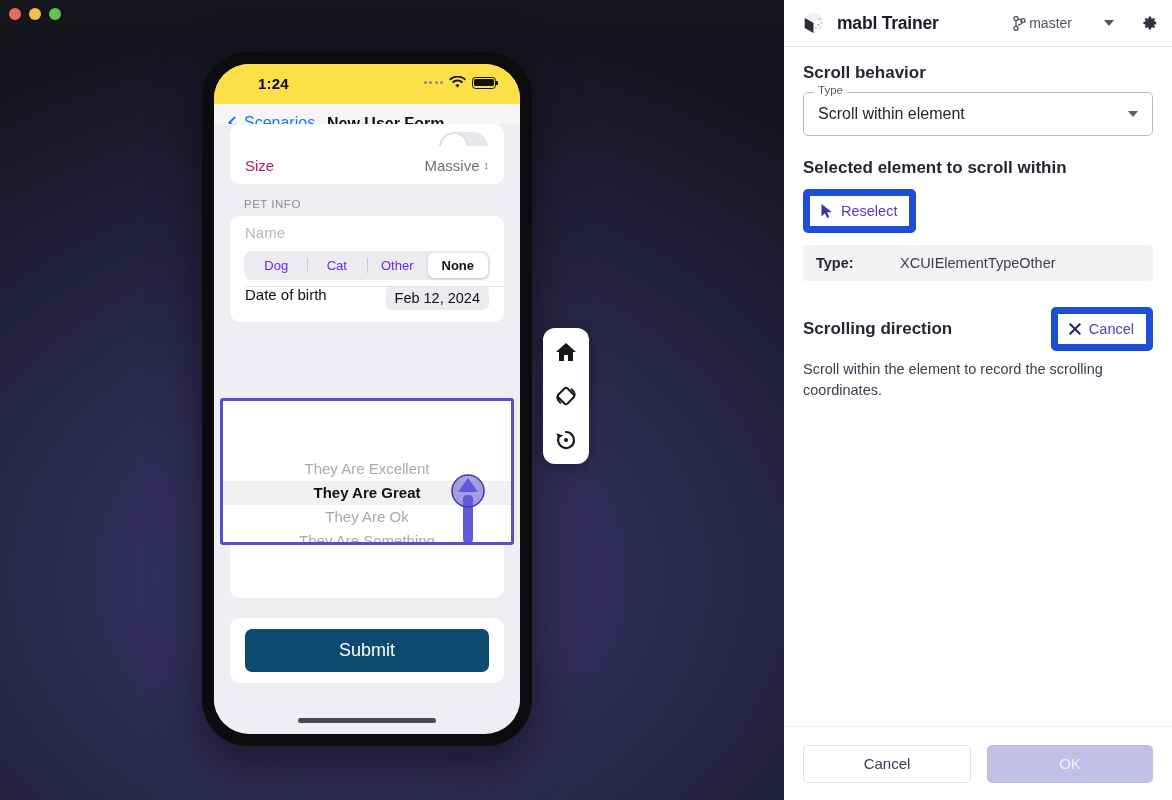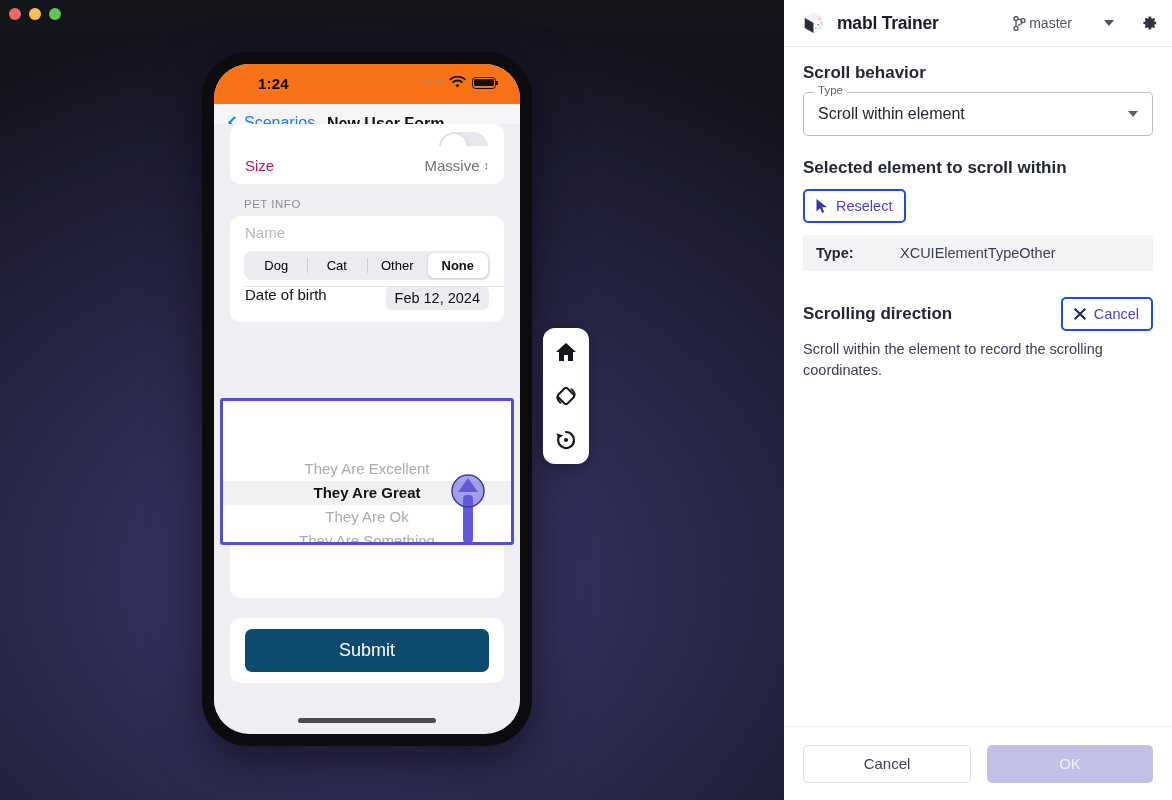--- a/index.html
+++ b/index.html
@@ -47,21 +47,21 @@
   }
   .screen {
     width: 100%; height: 100%;
     background: #eeeef3;
     border-radius: 35px;
     overflow: hidden;
     position: relative;
   }
   .statusbar {
     height: 40px; position: relative;
-    background: #f97316;
+    background: #fde047;
   }
   .sb-time {
     position: absolute; left: 44px; top: 11px;
     font-size: 15px; font-weight: bold; color: #0b0b0c;
     letter-spacing: .2px;
   }
   .sb-right {
     position: absolute; right: 24px; top: 12px;
     display: flex; align-items: center; gap: 6px;
   }
@@ -120,21 +120,21 @@
   }
 
   .field { height: 32px; display:flex; align-items:center; padding: 0 15px; }
   .field .ph { font-size: 15px; color: #b6b6bd; }
 
   .seg-wrap { padding: 3px 14px 6px; }
   .segmented {
     display: flex; background: #ebebf0; border-radius: 8px; padding: 2px; position: relative;
   }
   .seg {
-    flex: 1; text-align: center; font-size: 13px; color: #000000;
+    flex: 1; text-align: center; font-size: 13px; color: #6d28d9;
     padding: 5px 0; border-radius: 6.5px; position: relative; cursor: pointer;
   }
   .seg + .seg::before {
     content:""; position:absolute; left:0; top:5px; bottom:5px; width:1px; background:#c9c9d1;
   }
   .seg.active { background:#fff; box-shadow: 0 1px 3px rgba(0,0,0,.16); color:#111; font-weight:600; }
   .seg.active::before, .seg.active + .seg::before { background: transparent; }
 
   .dob-row { display:flex; align-items:flex-start; height:36px; padding: 0 15px; position:relative; }
   .dob-row::before { content:""; position:absolute; left:15px; right:0; top:0; height:.5px; background:#e2e2e7; }
@@ -219,21 +219,21 @@
   }
   .sel-caret {
     margin-left:auto; width:0;height:0;
     border-left:5px solid transparent;border-right:5px solid transparent;border-top:6px solid #5a5f6b;
   }
 
   .h2 { font-size: 17px; font-weight: bold; color: #232734; margin-bottom: 11px; }
 
   .btn-outline {
     display:inline-flex; align-items:center; gap:7px;
-    border:2px solid #1d4ed8; border-radius:5px; background:#fff;
+    border:7px solid #1d4ed8; border-radius:5px; background:#fff;
     color:#4a41c4; font-size:14.5px; padding: 7px 12px 7px 10px; cursor:pointer;
     font-family: "Liberation Sans", sans-serif;
   }
 
   .kv-row {
     display:flex; background:#f3f3f5; border-radius:3px;
     padding: 10px 13px; margin-top: 12px; margin-bottom: 26px;
   }
   .kv-k { font-size:14.5px; font-weight:bold; color:#23272f; width: 84px; }
   .kv-v { font-size:14.5px; color:#3b4050; }

